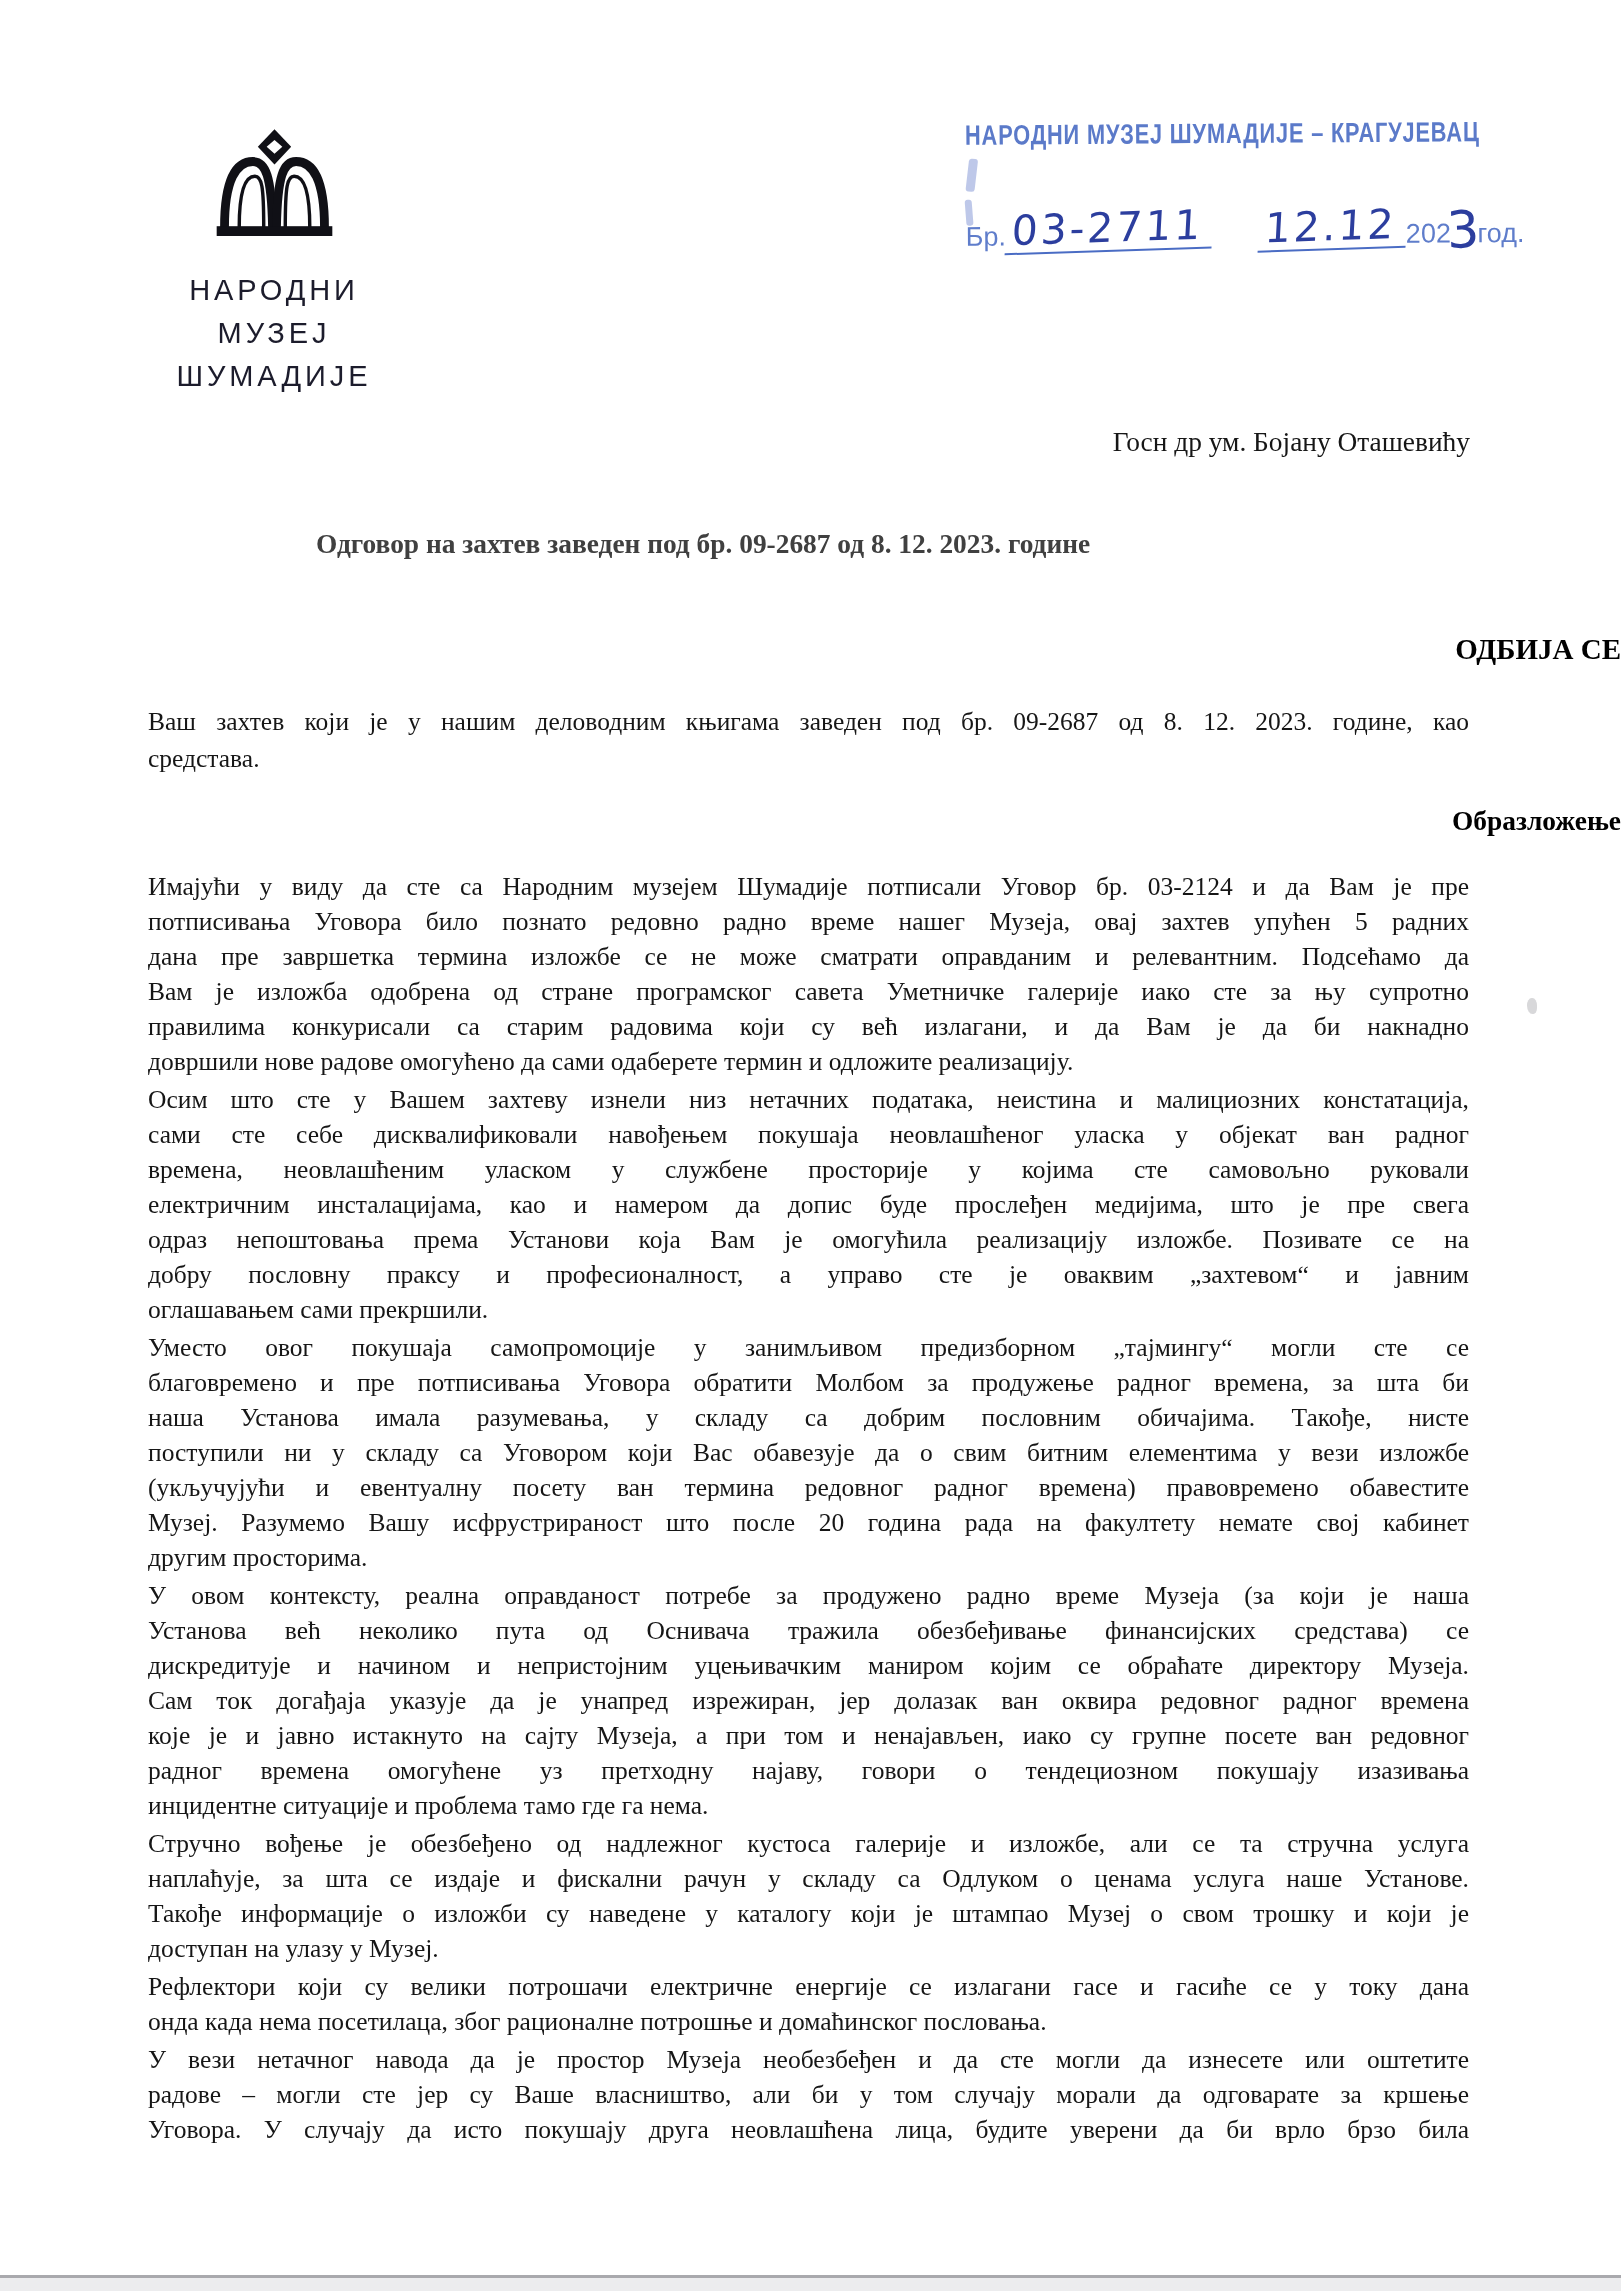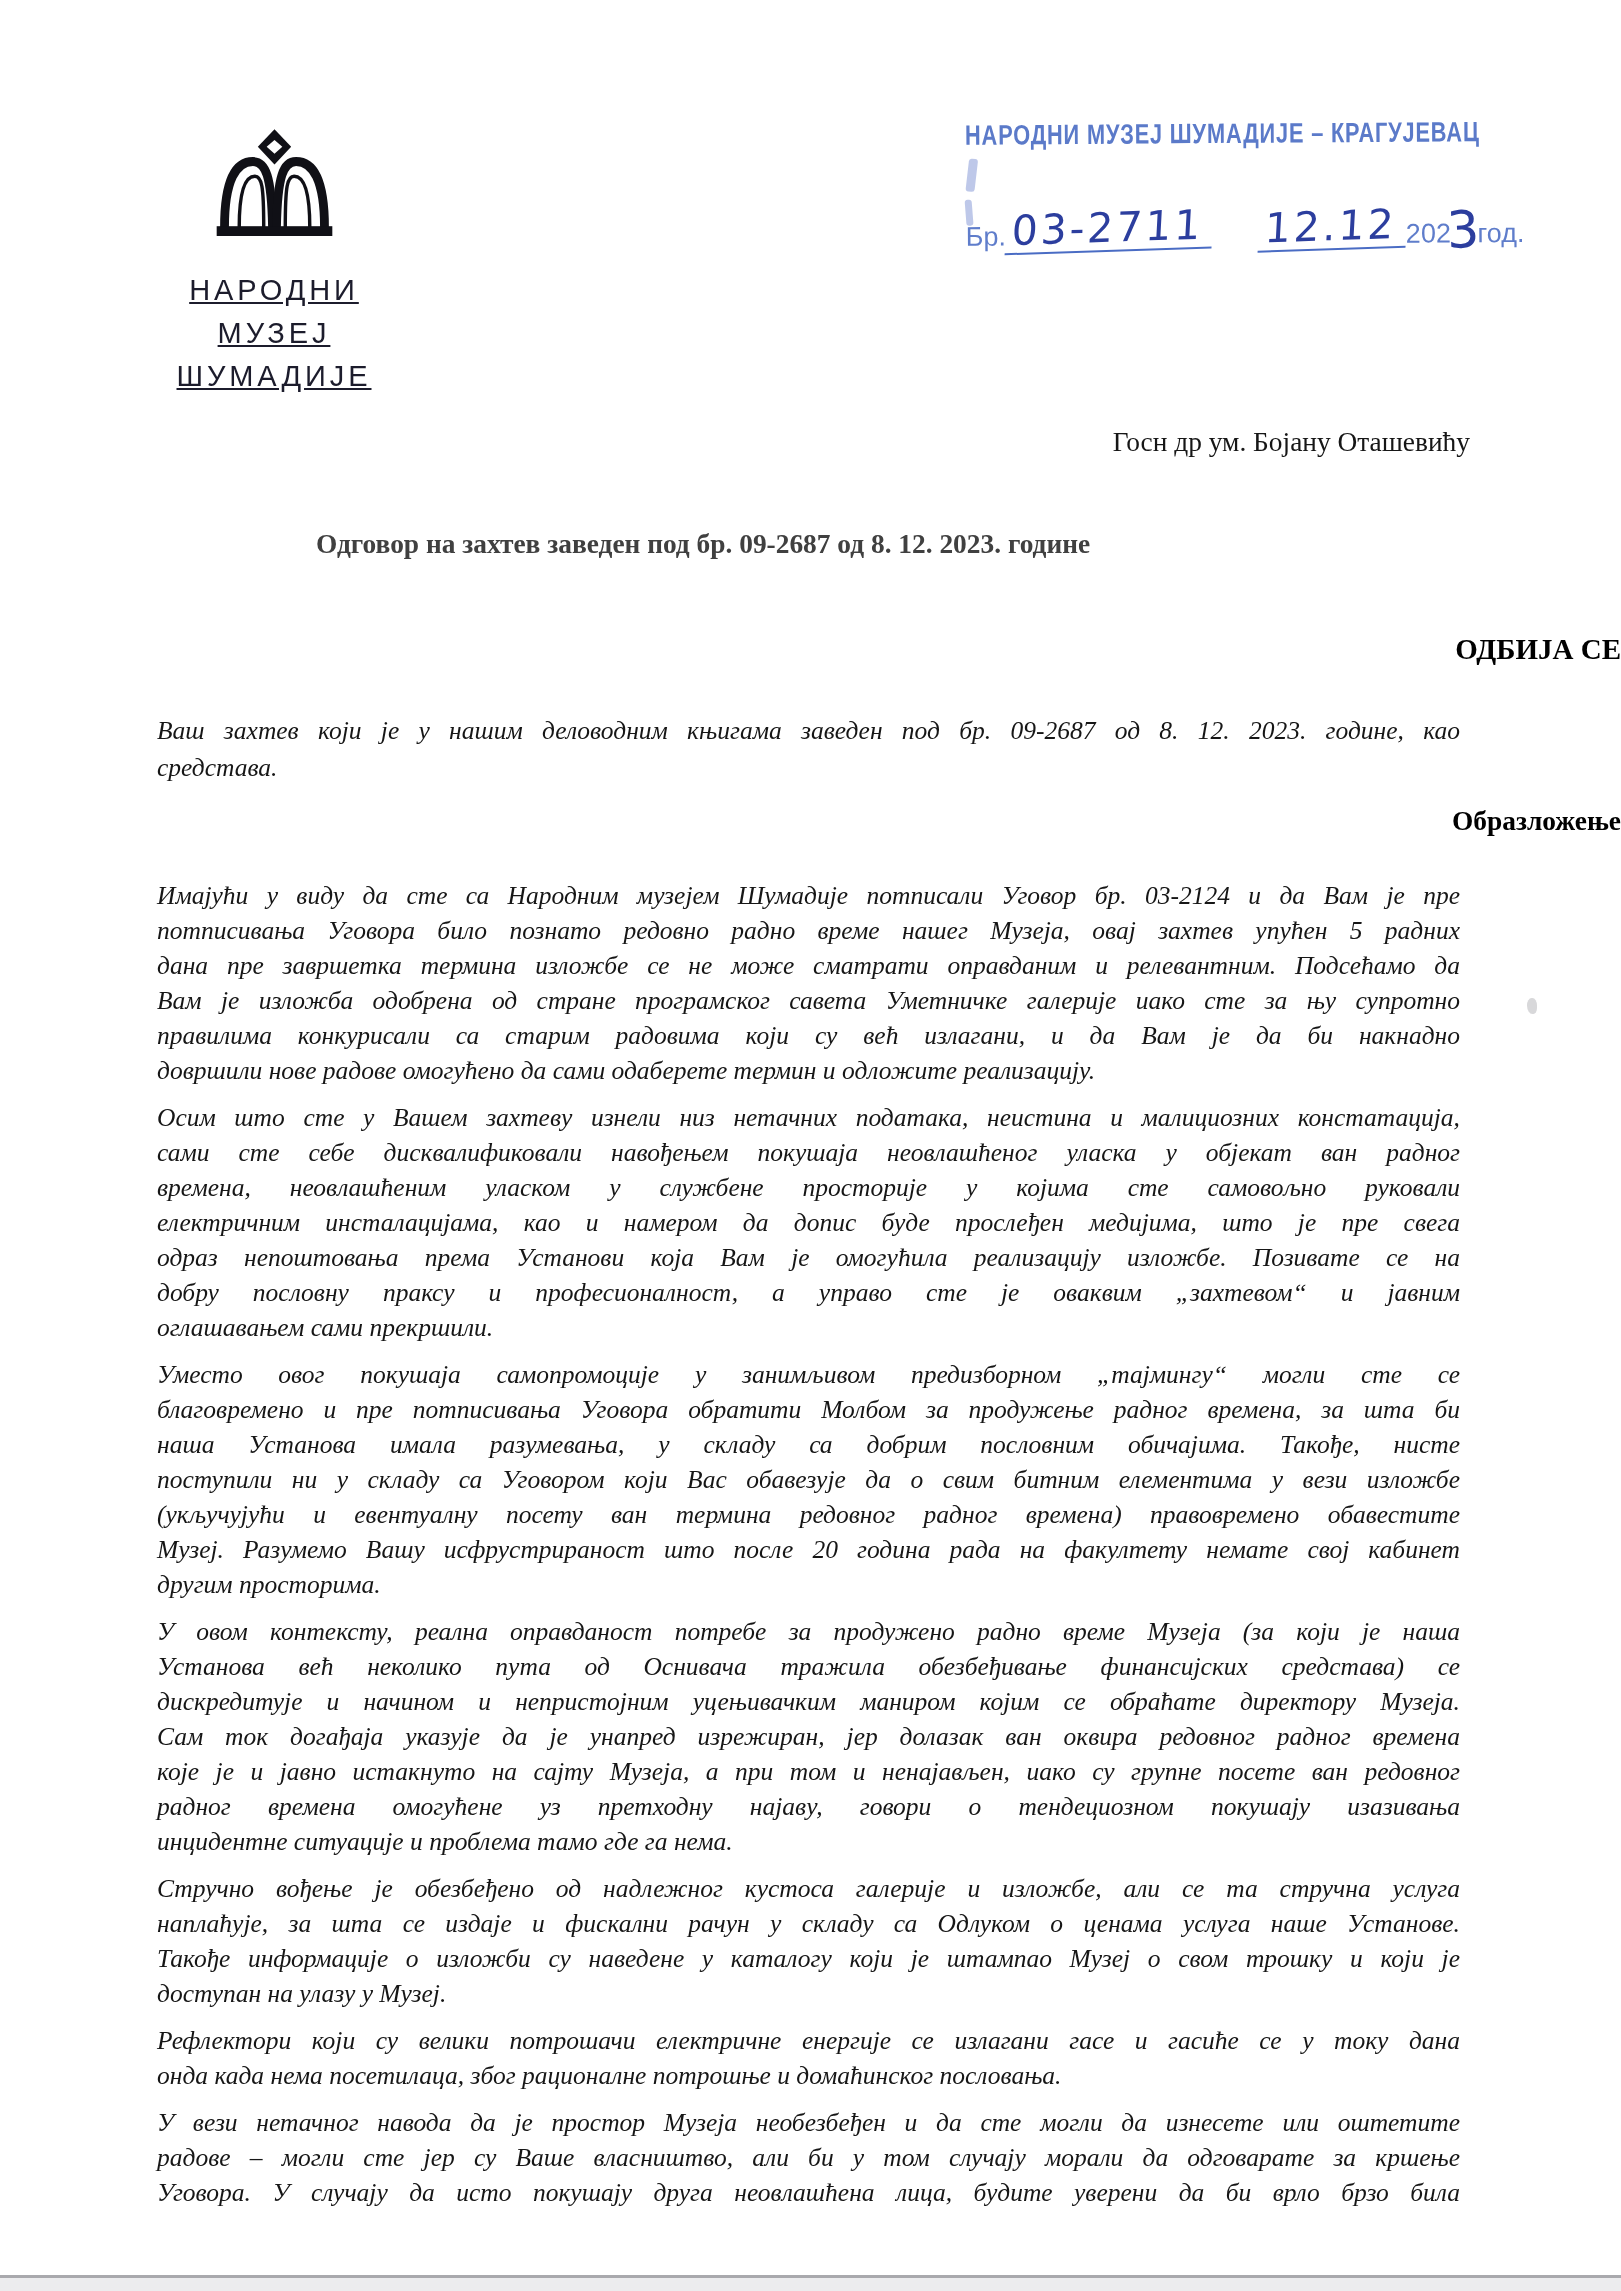--- a/index.html
+++ b/index.html
@@ -15,21 +15,21 @@
 
   
   .letterhead {
     position:absolute; left:137px; top:129px; width:274px;
     text-align:center;
   }
   .crown { display:block; margin:0 auto 23.5px auto; }
   .org-name {
     font-family:"Liberation Sans","DejaVu Sans",sans-serif;
     font-size:29px; line-height:43px; letter-spacing:3.9px;
-    color:#1c1c2c; font-weight:400;text-decoration:underline;
+    color:#1c1c2c; font-weight:400;
   }
 
   
   .stamp {
     position:absolute; left:965px; top:118px; width:510px;
     transform:rotate(-0.4deg);
   }
   .stamp-title {
     font-family:"Liberation Sans","DejaVu Sans",sans-serif;
     font-weight:bold; font-size:28px; letter-spacing:1px;
@@ -81,21 +81,21 @@
     font-size:25.5px; line-height:37px;
   }
   .section-heading {
     position:absolute; left:0; width:100%; top:806px;
     text-align:right; font-weight:bold; font-size:27.4px; color:#000;
   }
   .body-text {
     position:absolute; left:145px; top:866px; width:1327px;
     font-size:25.5px; line-height:35px;
   }
-  .paragraph { margin:12px;font-style:italic; }
+  .paragraph { margin:3px; }
   .line { white-space:normal; }
   .line.just { text-align:justify; text-align-last:justify; }
 
   
   .smudge {
     position:absolute; left:1527px; top:998px; width:9.8px; height:15.7px;
     background:#b8b8bc; opacity:0.55; border-radius:50% 50% 40% 60%;
   }
   .page-edge-line {
     position:absolute; left:0; top:2275px; width:100%; height:2.9px;

